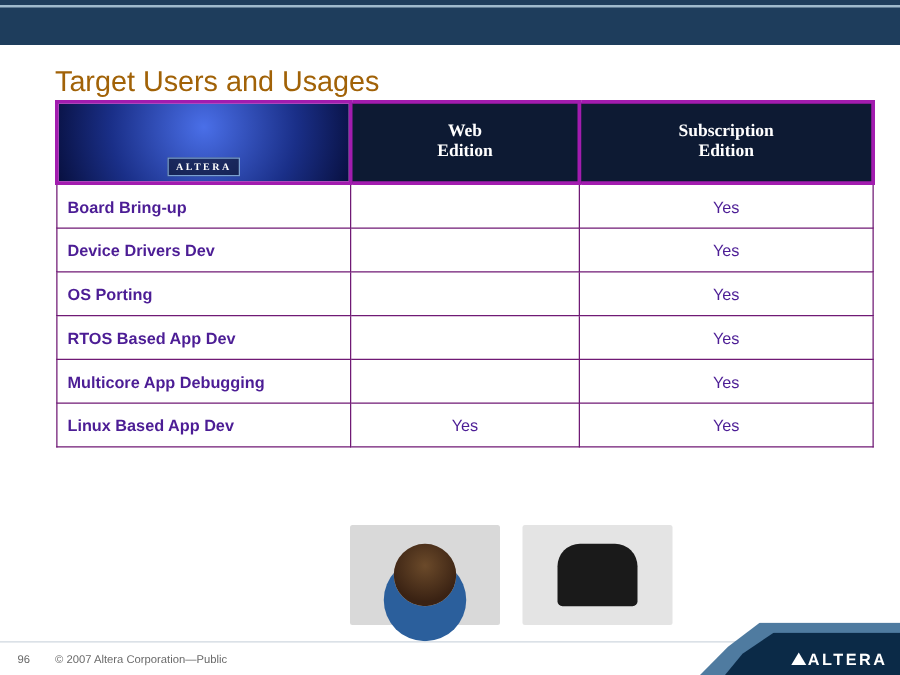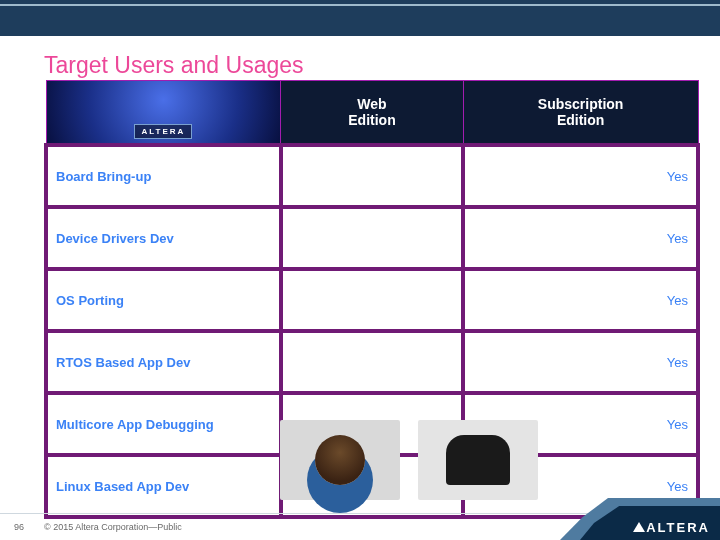--- a/index.html
+++ b/index.html
@@ -23,21 +23,21 @@
     position: absolute;
     top: 4px; left: 0;
     width: 100%; height: 2px;
     background: #9fbacc;
   }
   .title {
     position: absolute;
     top: 52px;
     left: 44px;
     font-size: 23px;
-    color: #ec4899;
+    color: #a16207;
     font-weight: 400;
   }
   .table-wrap {
     position: absolute;
     top: 80px;
     left: 44px;
     right: 20px;
   }
   table.comp {
     border-collapse: collapse;
@@ -46,22 +46,23 @@
   }
   table.comp col.c-feat { width: 36%; }
   table.comp col.c-web  { width: 28%; }
   table.comp col.c-sub  { width: 36%; }
   table.comp th {
     background: #0d1a33;
     color: #ffffff;
     font-weight: bold;
     font-size: 14px;
     padding: 6px 4px;
-    border: 1px solid #a21caf;
+    border: 3px solid #a21caf;
     height: 50px;
+    font-family: Liberation Serif, serif;
   }
   table.comp th.logo-cell {
     background: #0f2a66;
     padding: 0;
   }
   .logo-box {
     width: 100%;
     height: 100%;
     background: radial-gradient(circle at 50% 30%, #4a6fe8 0%, #1a2f88 60%, #081040 100%);
     display: flex;
@@ -71,32 +72,32 @@
   .logo-text {
     background: rgba(0,0,0,0.5);
     color: #fff;
     font-size: 8px;
     letter-spacing: 2px;
     padding: 2px 6px;
     margin-bottom: 4px;
     border: 1px solid #7aa0d0;
   }
   table.comp td {
-    border: 4px solid #701a75;
+    border: 1px solid #701a75;
     font-size: 13px;
-    padding: 18px 8px;
-    color: #3b82f6;
+    padding: 6px 8px;
+    color: #4c1d95;
     height: 22px;
   }
   table.comp td.feat {
     font-weight: bold;
     text-align: left;
   }
   table.comp td.val {
-    text-align: right;
+    text-align: center;
   }
   .bottom-images {
     position: absolute;
     top: 420px;
     left: 280px;
     display: flex;
     gap: 18px;
   }
   .bottom-images .ph {
     width: 120px;
@@ -245,21 +246,21 @@
   </table>
 </div>
 
 <div class="bottom-images">
   <div class="ph person1"></div>
   <div class="ph person2"></div>
 </div>
 
 <div class="footer">
   <span class="page-num">96</span>
-  <span class="copyright">© 2015 Altera Corporation—Public</span>
+  <span class="copyright">© 2007 Altera Corporation—Public</span>
   <div class="footer-logo-wrap">
     <div class="footer-swoosh"></div>
     <div class="footer-swoosh2"></div>
     <div class="footer-logo">
       <span class="tri"></span><span>ALTERA</span>
     </div>
   </div>
 </div>
 
 </body></html>

